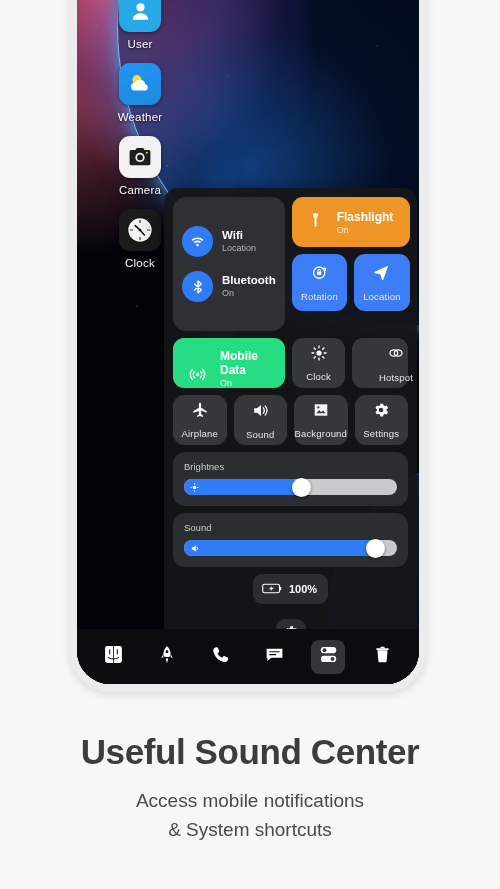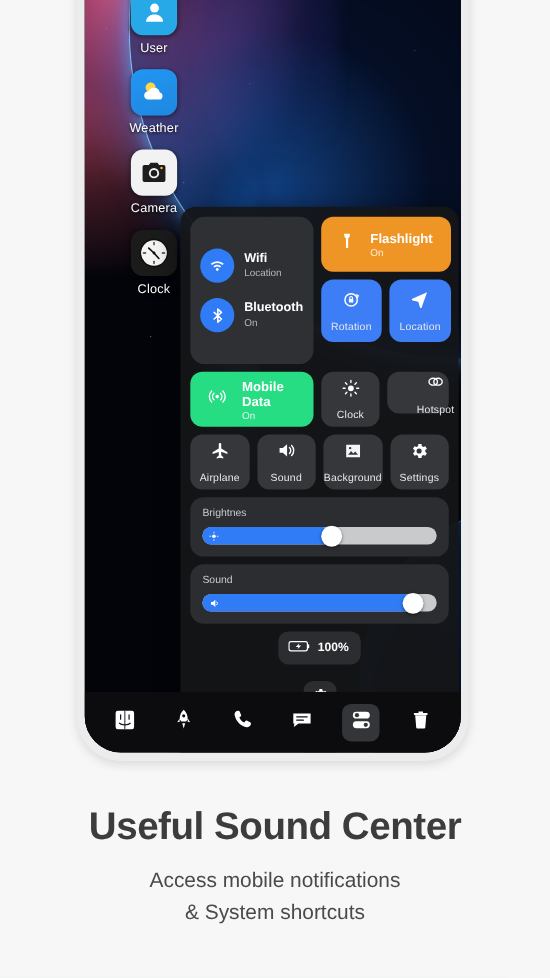--- a/index.html
+++ b/index.html
@@ -129,21 +129,21 @@
   }
   .tile-label { font-size: 9.5px; color: #e6e7ea; letter-spacing: .2px; }
 
   .wide-tile {
     border-radius: 11px; display: flex; align-items: center; gap: 13px;
     padding-left: 15px; height: 50px; color: #fff;
   }
   .wide-title { font-size: 12px; font-weight: 600; }
   .wide-sub { font-size: 9px; opacity: .82; margin-top: 1px; }
   .flashlight { background: #ef9526; }
-  .mobiledata { background: #27dd84; width: 118px; }
+  .mobiledata { background: #27dd84; width: 118px; align-items: flex-end; }
 
   .sq { width: 56px; height: 57px; }
   .sq-blue { background: #3d7ef7; }
   .sq-row4 { width: 56px; height: 50px; }
 
   
   .slider-card { background: #2b2d30; border-radius: 12px; padding: 9px 11px 11px; margin-bottom: 7px; }
   .slider-label { font-size: 9.5px; color: #c9cbcf; margin-bottom: 7px; }
   .track { position: relative; height: 16px; border-radius: 8px; background: #c9cacc; }
   .fill { position: absolute; left:0; top:0; bottom:0; border-radius: 8px; background: #2f7cf6; display:flex; align-items:center; }
@@ -350,21 +350,21 @@
                 <line x1="5.4" y1="5.4" x2="7.1" y2="7.1"></line>
                   <line x1="16.9" y1="16.9" x2="18.6" y2="18.6"></line>
                 <line x1="5.4" y1="18.6" x2="7.1" y2="16.9"></line>
                   <line x1="16.9" y1="7.1" x2="18.6" y2="5.4"></line>
               </g>
             </svg>
           </div>
           <div class="tile-label">Clock</div>
         </div>
 
-        <div class="tile sq" style="height:38px;padding-left:32px;">
+        <div class="tile sq" style="height:50px;padding-left:32px;">
           <div>
             <svg width="20" height="20" viewBox="0 0 24 24" fill="none" stroke="#fff" stroke-width="1.5">
               <ellipse cx="9.4" cy="12" rx="4.6" ry="3.8"></ellipse>
               <ellipse cx="14.6" cy="12" rx="4.6" ry="3.8"></ellipse>
             </svg>
           </div>
           <div class="tile-label">Hotspot</div>
         </div>
       </div>
 

